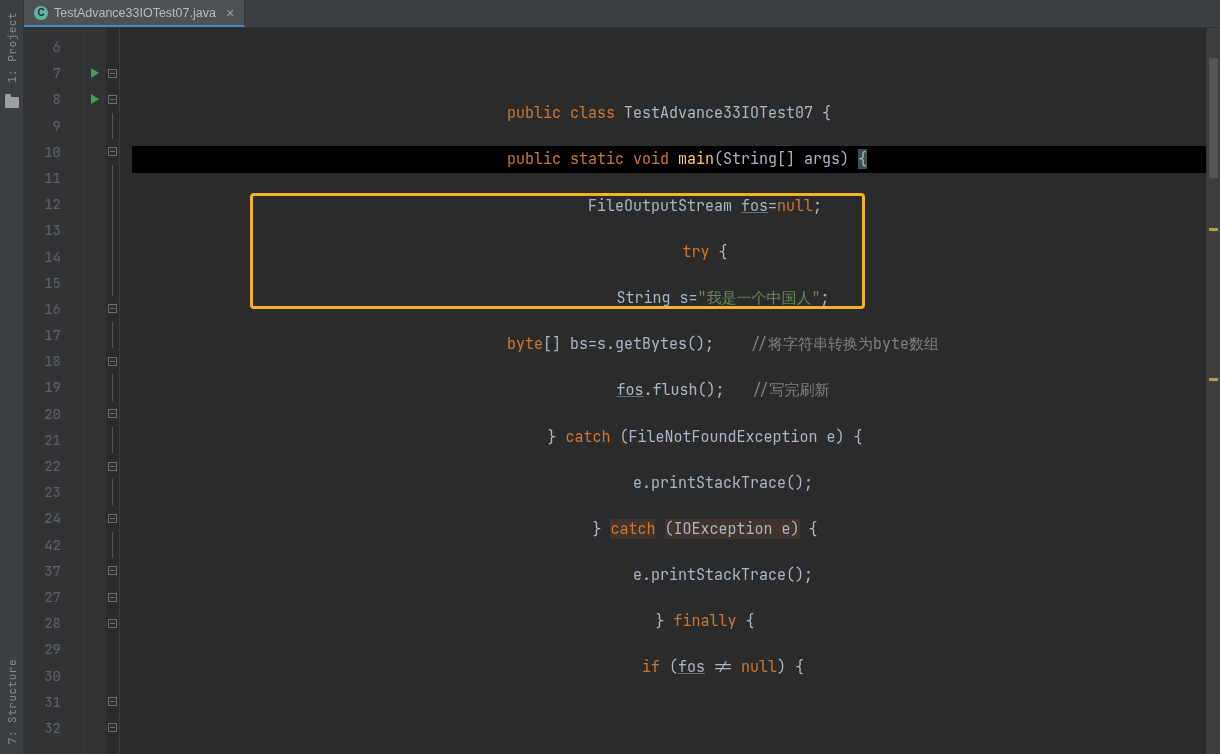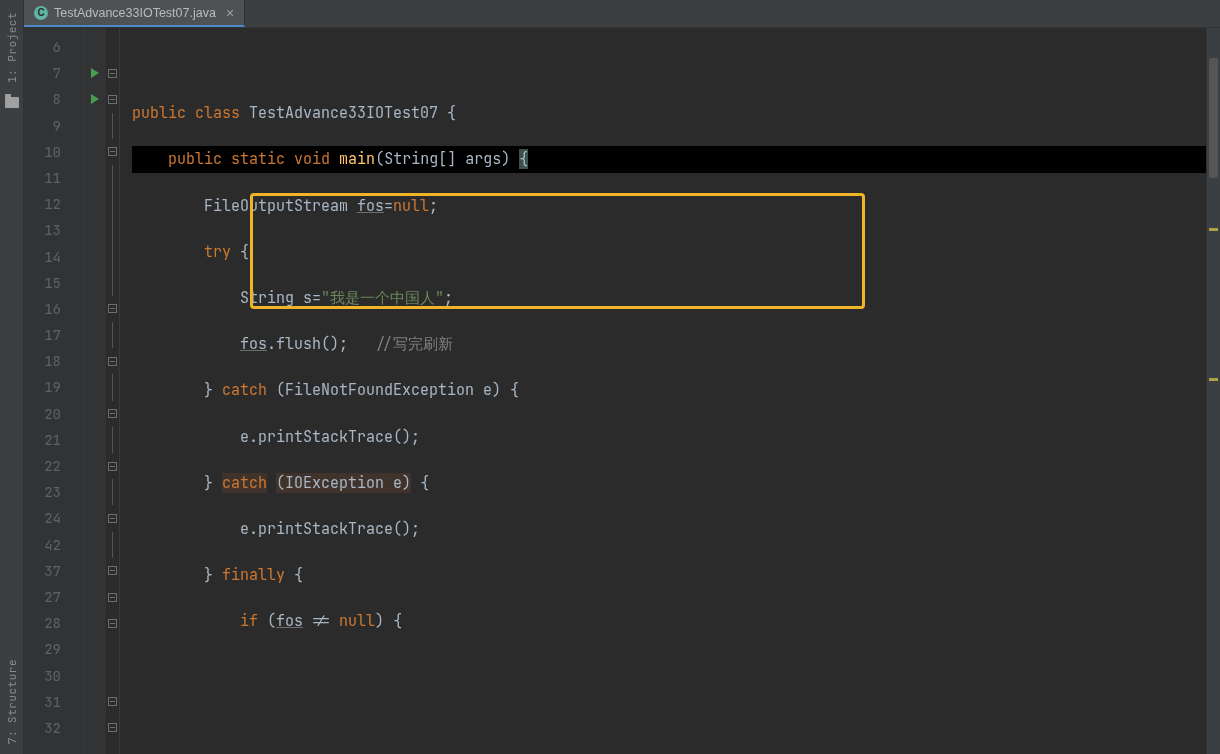--- a/index.html
+++ b/index.html
@@ -137,20 +137,21 @@
   .code {
     flex: 1;
     padding: 6px 0 0 12px;
     position: relative;
     white-space: pre;
     overflow: hidden;
   }
   .code .row {
     height: 26.2px;
     line-height: 26.2px;
+    text-align: center;
   }
   .code .row.current { background: #000000; }
 
   
   .kw   { color: #cc7832; }
   .fn   { color: #ffc66d; }
   .id   { color: #a9b7c6; }
   .str  { color: #6a8759; }
   .cm   { color: #808080; }
   .hint { color: #787878; font-style: normal; }
@@ -347,20 +348,21 @@
           </div>
       </div>
 
       <div class="code">
 <div class="row"></div>
 <div class="row"><span class="kw">public</span> <span class="kw">class</span> <span class="id">TestAdvance33IOTest07</span> <span>{</span></div>
 <div class="row current">    <span class="kw">public</span> <span class="kw">static</span> <span class="kw">void</span> <span class="fn">main</span><span class="id">(String[] args)</span> <span class="brace-hl">{</span></div>
 <div class="row">        <span class="id">FileOutputStream</span> <span class="id ul">fos</span><span>=</span><span class="kw">null</span><span>;</span></div>
 <div class="row">        <span class="kw">try</span> <span>{</span></div>
 <div class="row">            <span class="id">String</span> <span>s=</span><span class="str">"我是一个中国人"</span><span>;</span></div>
+<div class="row">            <span class="kw">byte</span><span>[] bs=s.getBytes();</span>    <span class="cm">//将字符串转换为byte数组</span></div>
 <div class="row">            <span class="id ul">fos</span><span>.flush();</span>   <span class="cm">//写完刷新</span></div>
 <div class="row">        <span>}</span> <span class="kw">catch</span> <span>(FileNotFoundException e)</span> <span>{</span></div>
 <div class="row">            <span>e.printStackTrace();</span></div>
 <div class="row">        <span>}</span> <span class="kw catch-hl">catch</span> <span class="catch-hl">(</span><span class="catch-hl">IOException e</span><span class="catch-hl">)</span> <span>{</span></div>
 <div class="row">            <span>e.printStackTrace();</span></div>
 <div class="row">        <span>}</span> <span class="kw">finally</span> <span>{</span></div>
 <div class="row">            <span class="kw">if</span> <span>(</span><span class="id ul">fos</span><span> != </span><span class="kw">null</span><span>)</span> <span>{</span></div>
 
 
 

